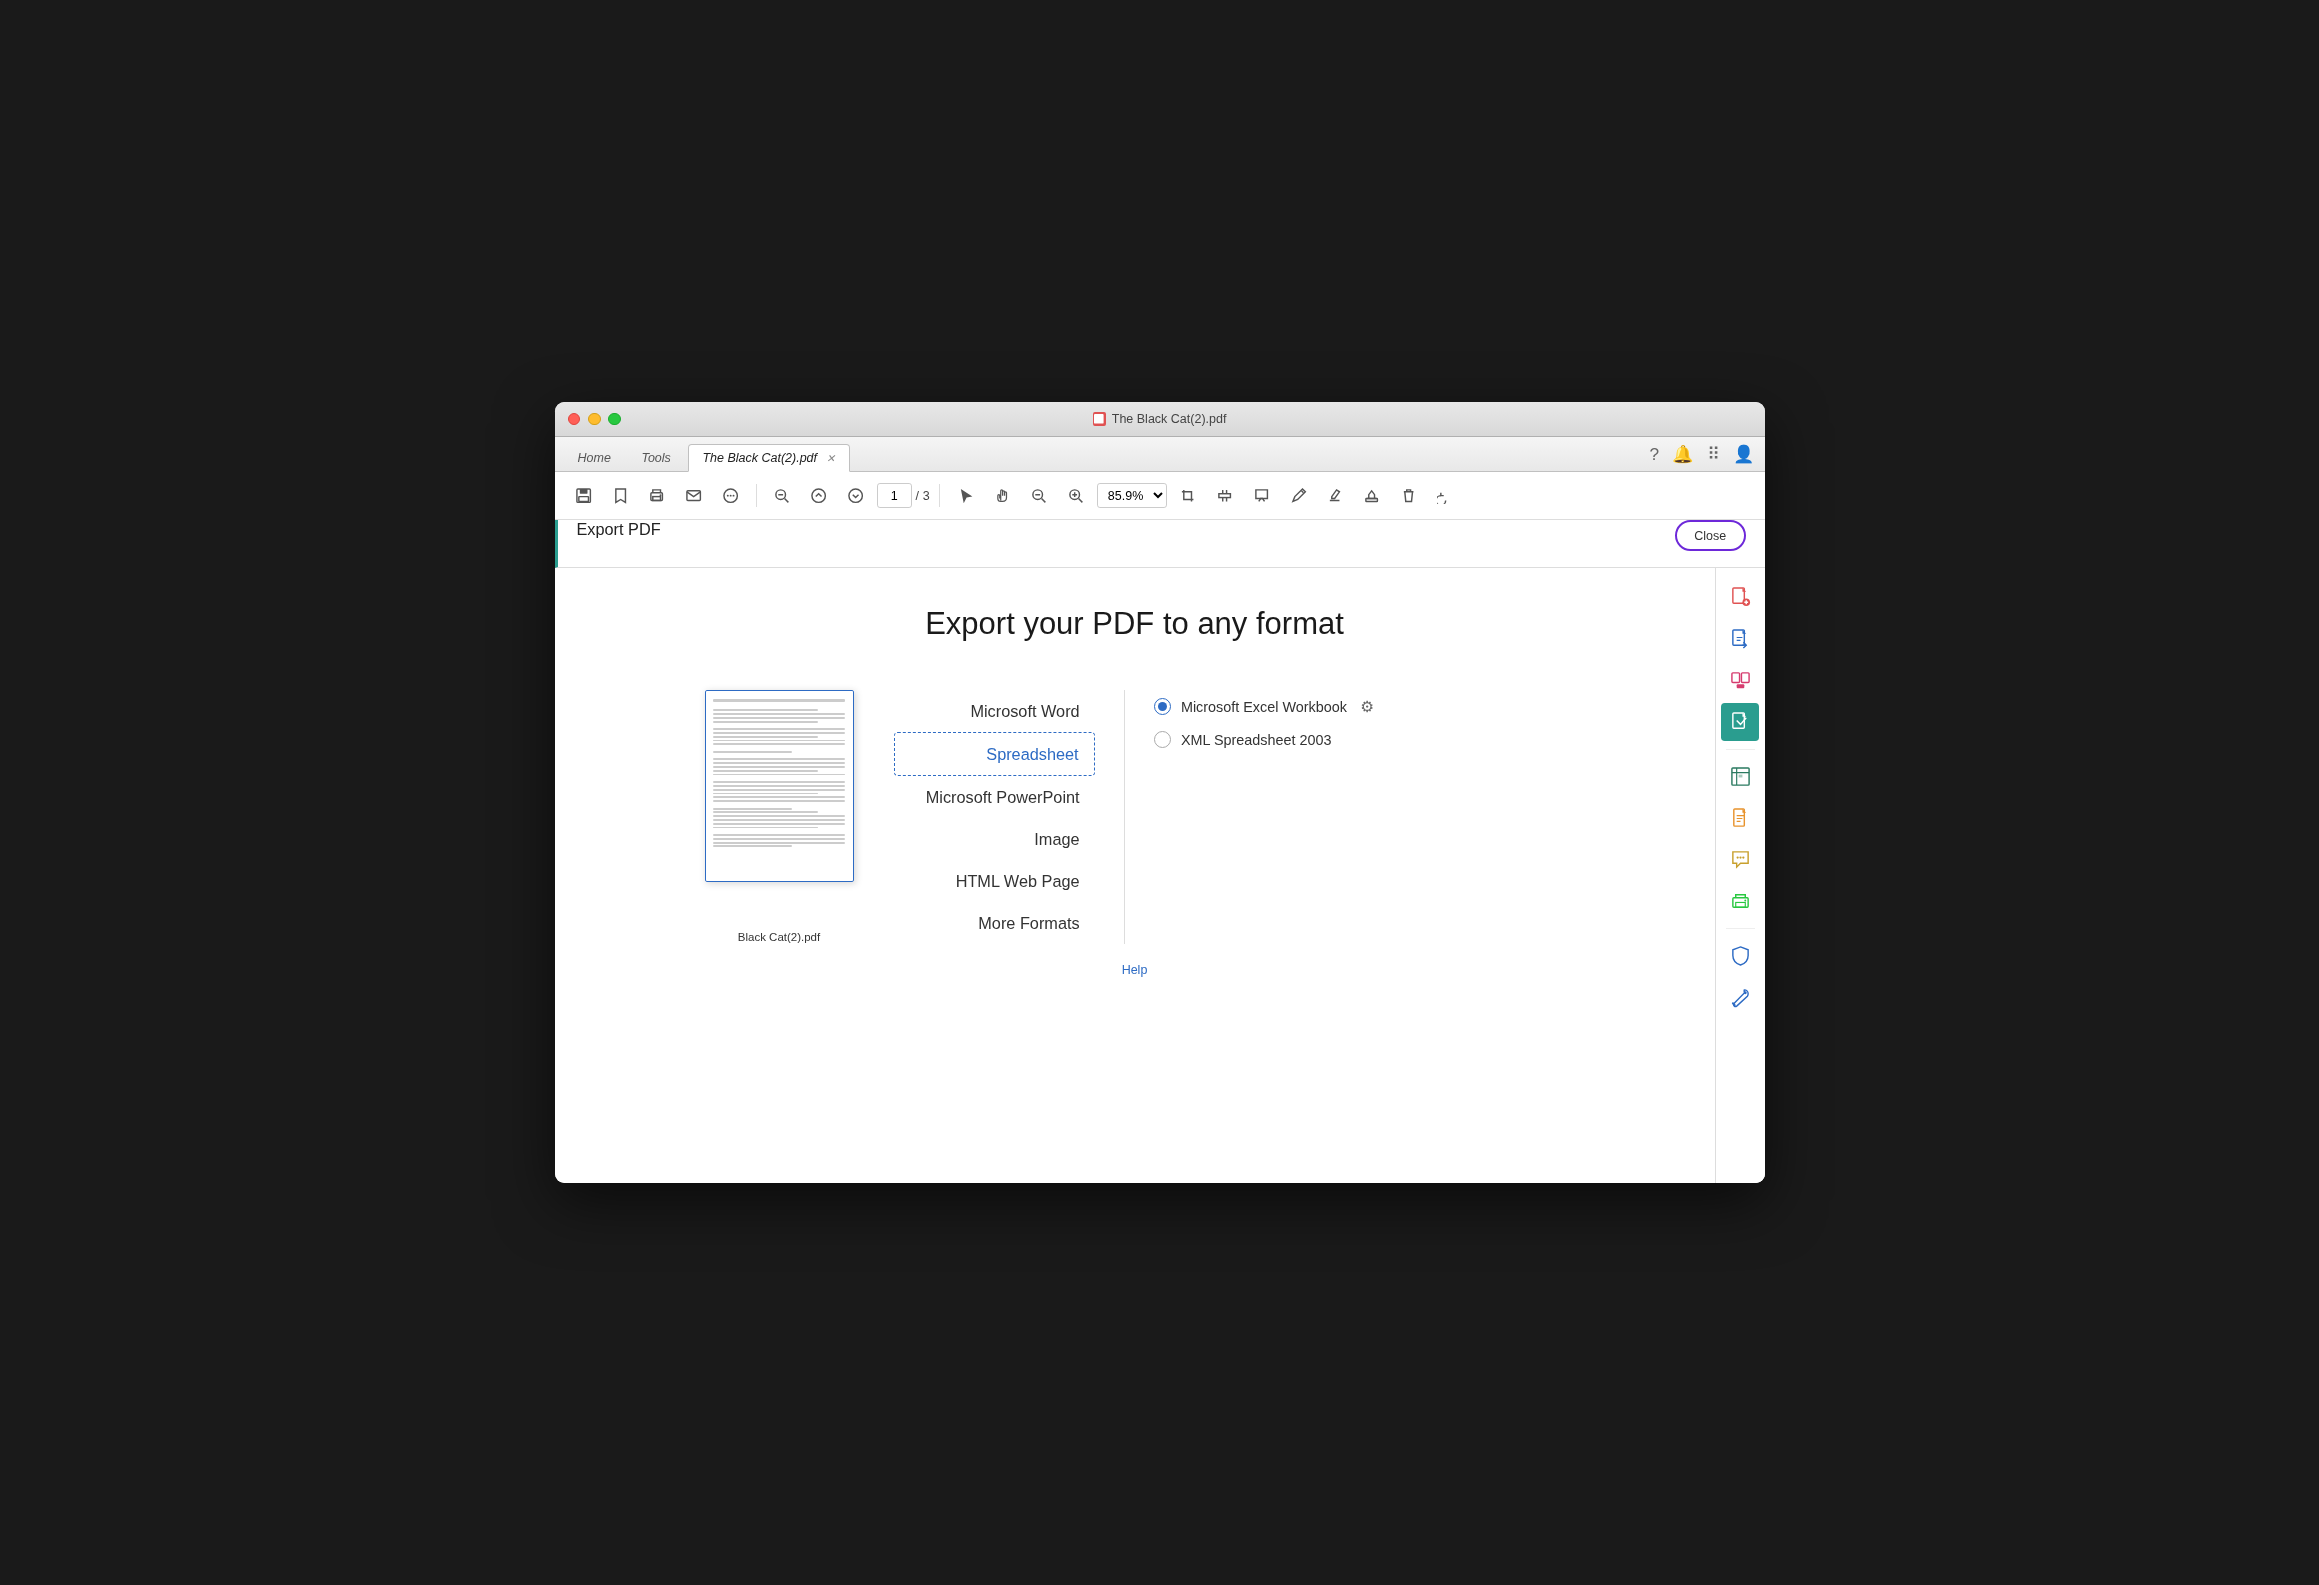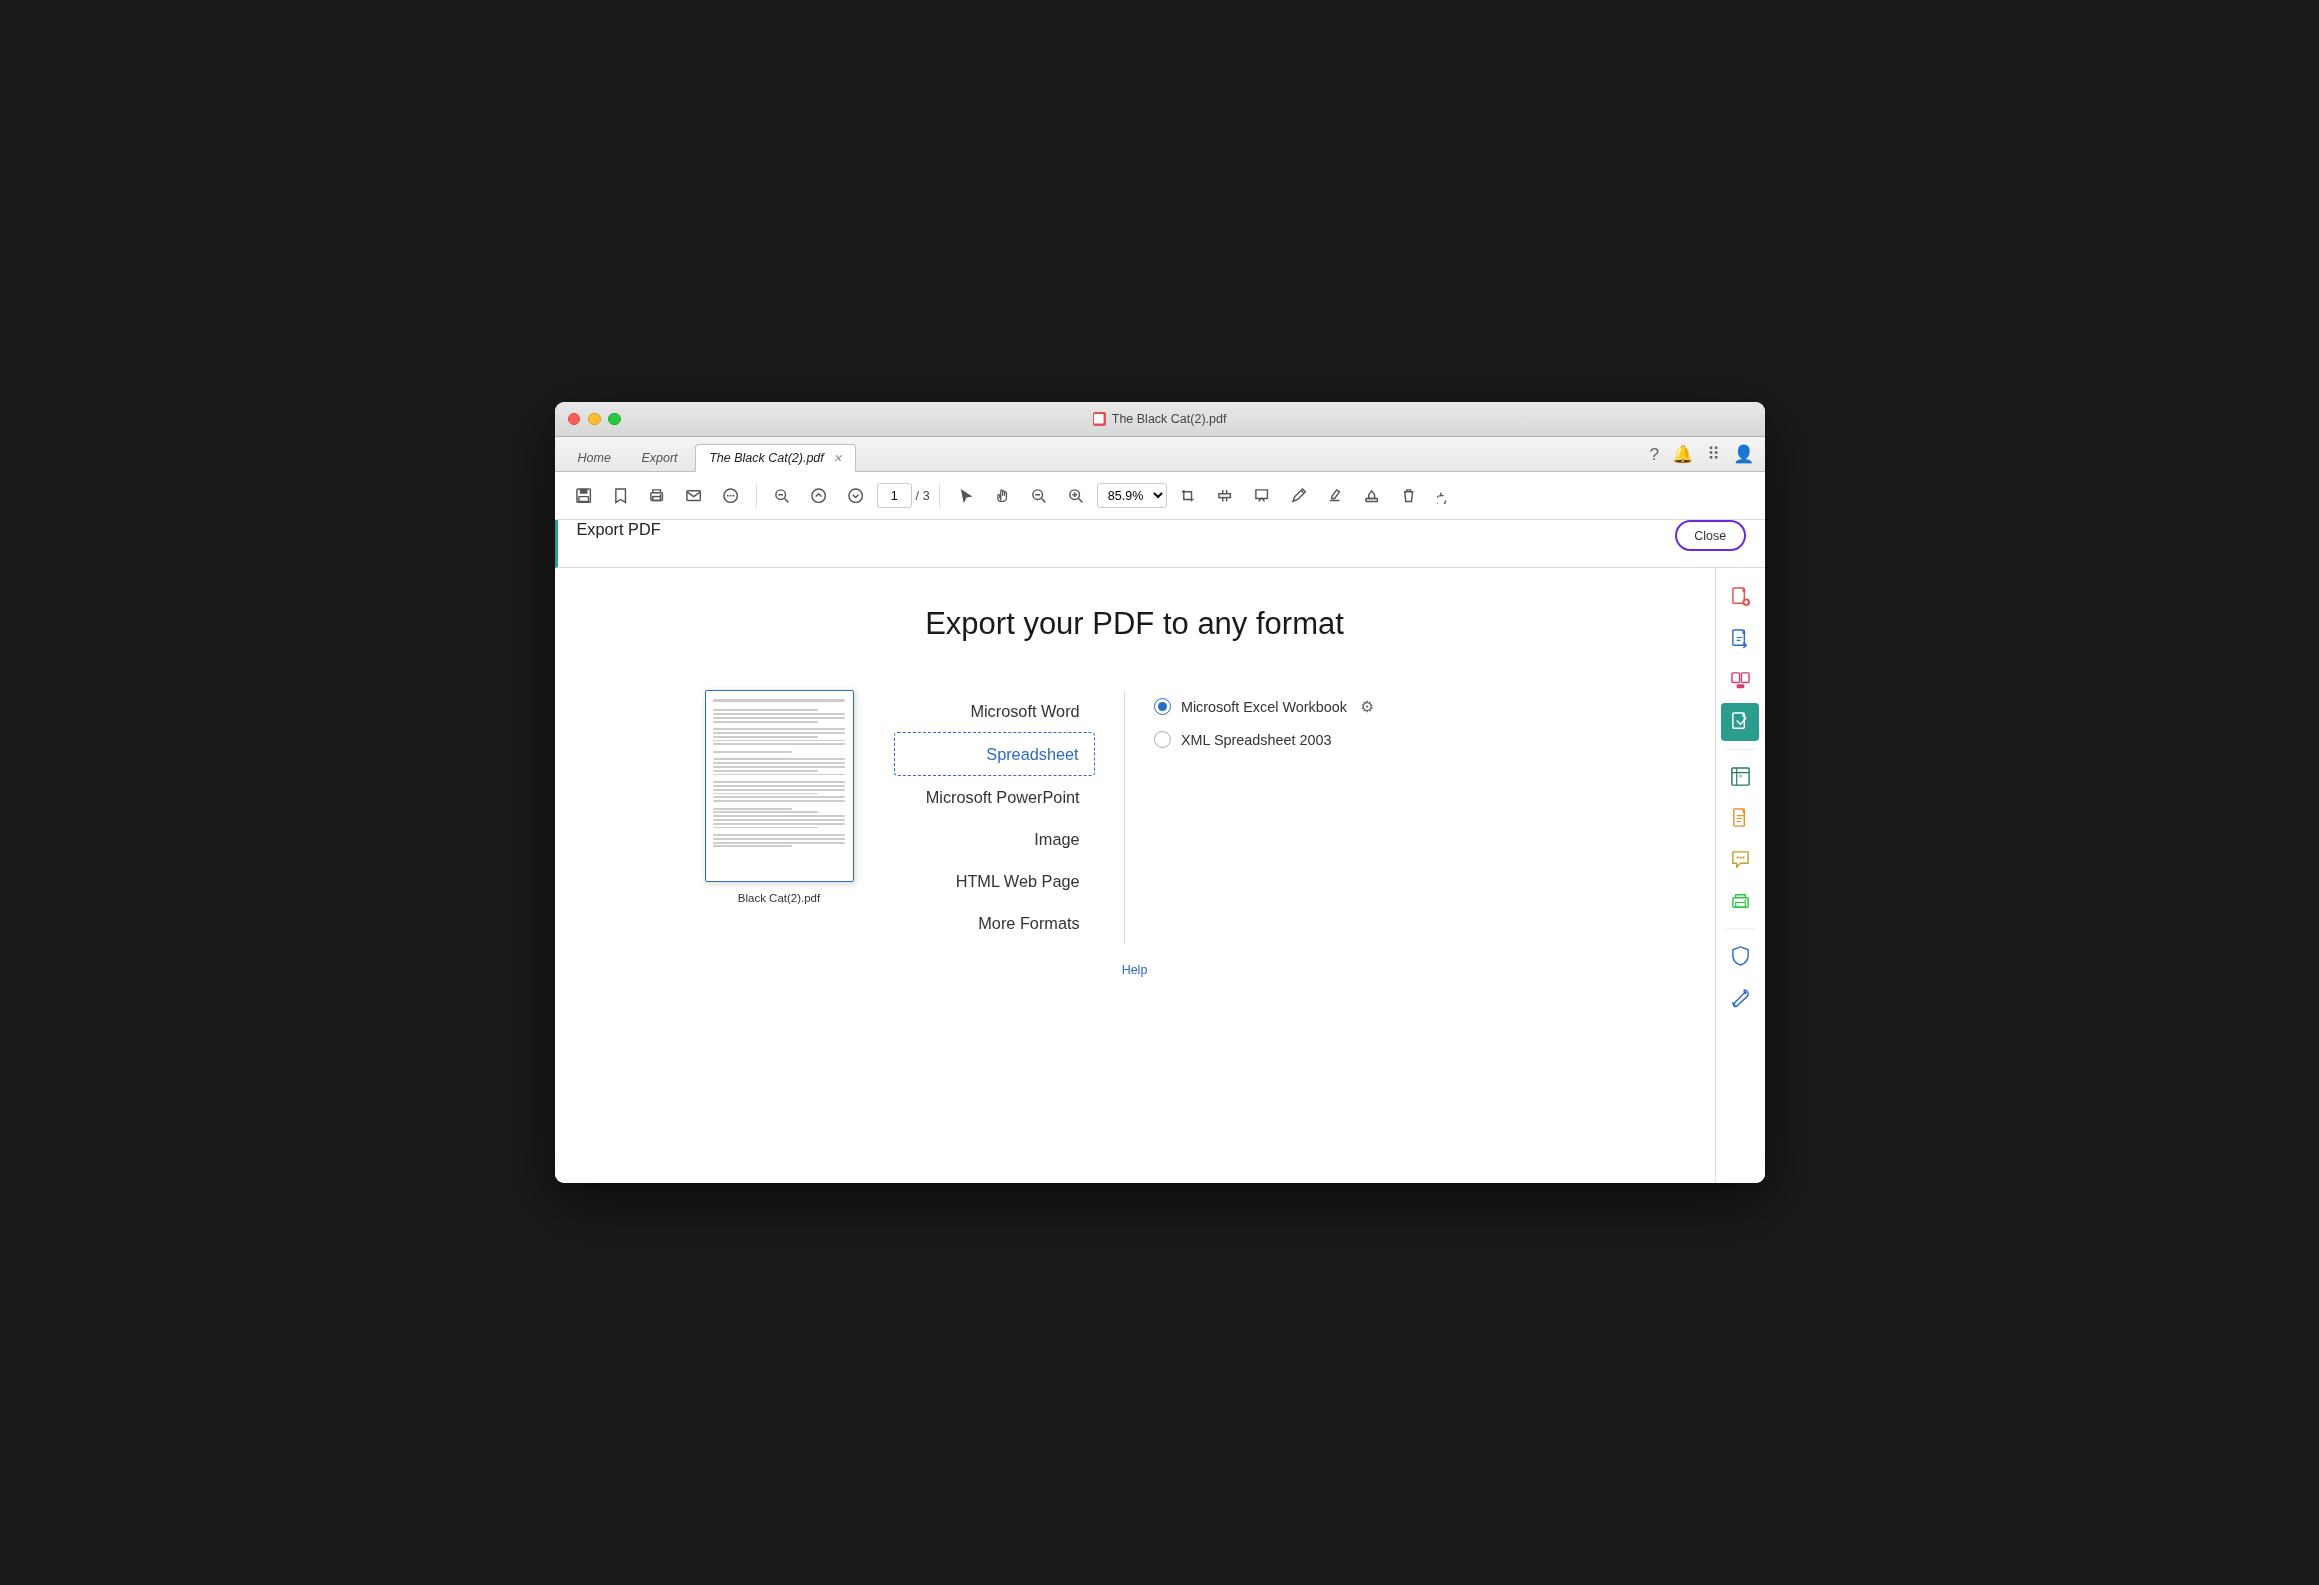--- a/index.html
+++ b/index.html
@@ -208,20 +208,21 @@
       width: 100%;
       max-width: 865px;
     }
     
     .preview-panel {
       display: flex;
       flex-direction: column;
       align-items: center;
       min-width: 192px;
       padding-right: 38px;
+      gap: 39px;
     }
     .pdf-preview {
       width: 149px;
       height: 192px;
       border: 1.9px solid #2d6bc4;
       border-radius: 1.9px;
       background: white;
       overflow: hidden;
       box-shadow: 1.9px 1.9px 7.7px rgba(0,0,0,0.15);
       position: relative;
@@ -387,21 +388,21 @@
       </span>
       <span>The Black Cat(2).pdf</span>
     </div>
   </div>
 
   <div class="tab-bar">
     <div class="tab-item">
       <span>Home</span>
     </div>
     <div class="tab-item">
-      <span>Export</span>
+      <span>Tools</span>
     </div>
     <div class="tab-item active">
       <span>The Black Cat(2).pdf</span>
       <span class="tab-close">✕</span>
     </div>
     <div class="tab-bar-right">
       <span>?</span>
       <span>🔔</span>
       <span>⠿</span>
       <span>👤</span>

